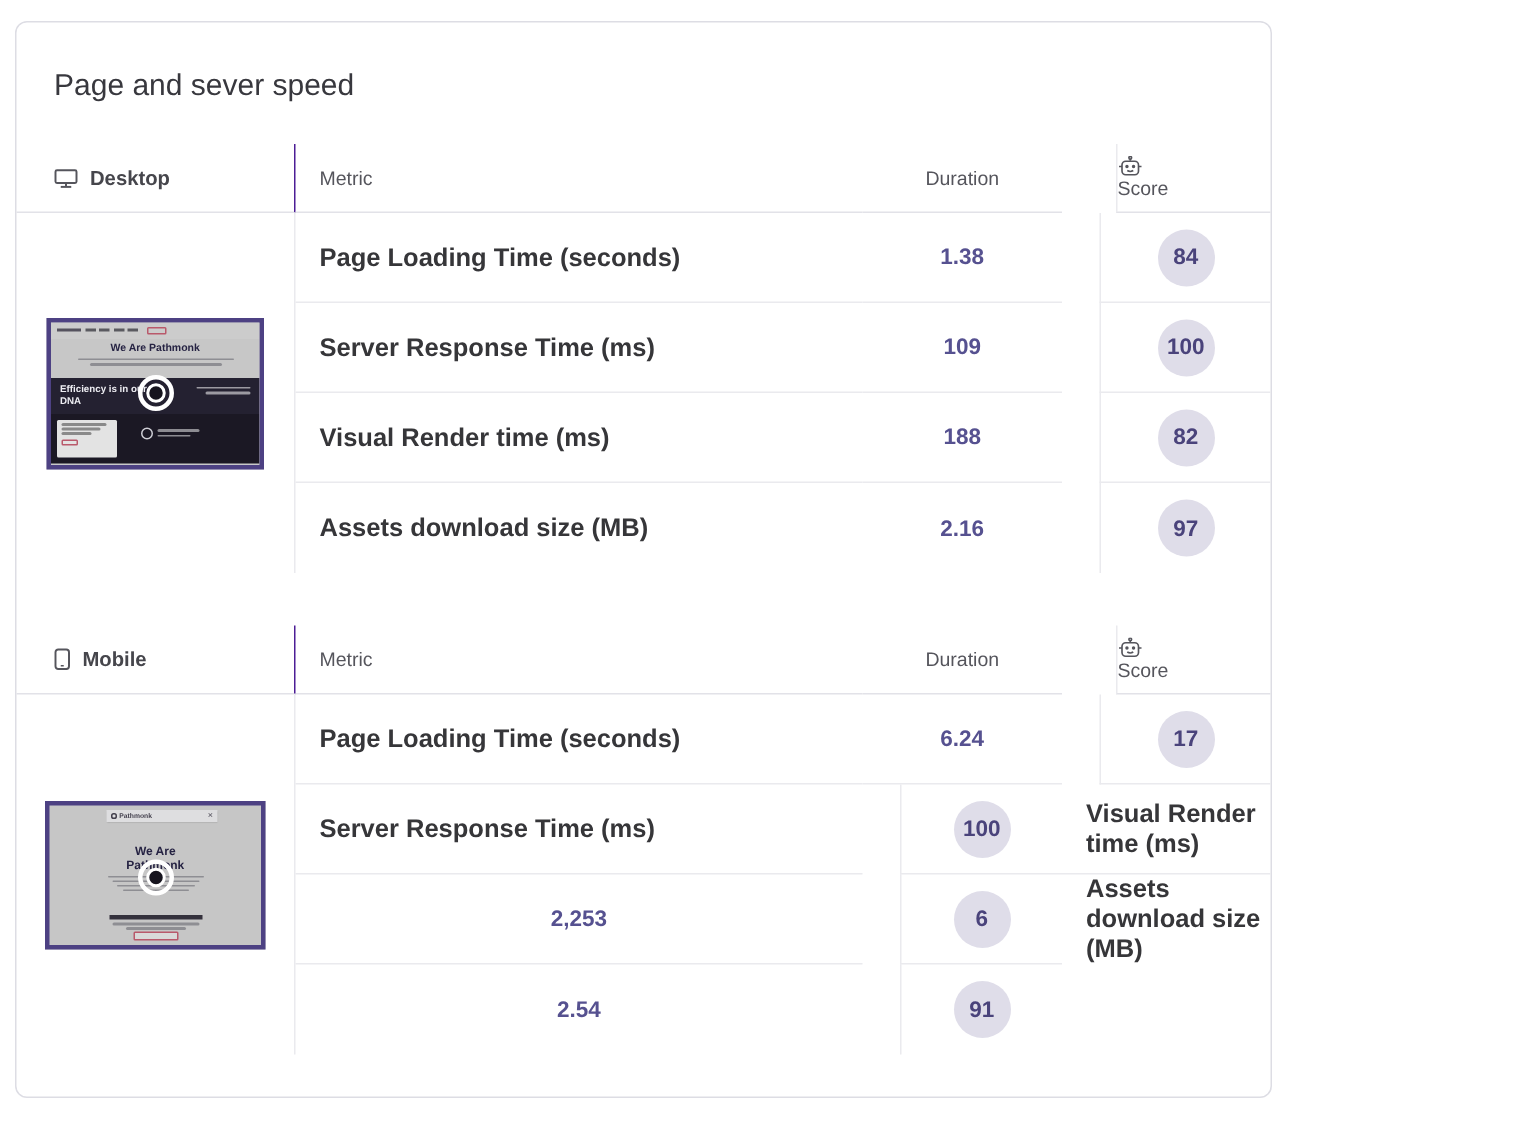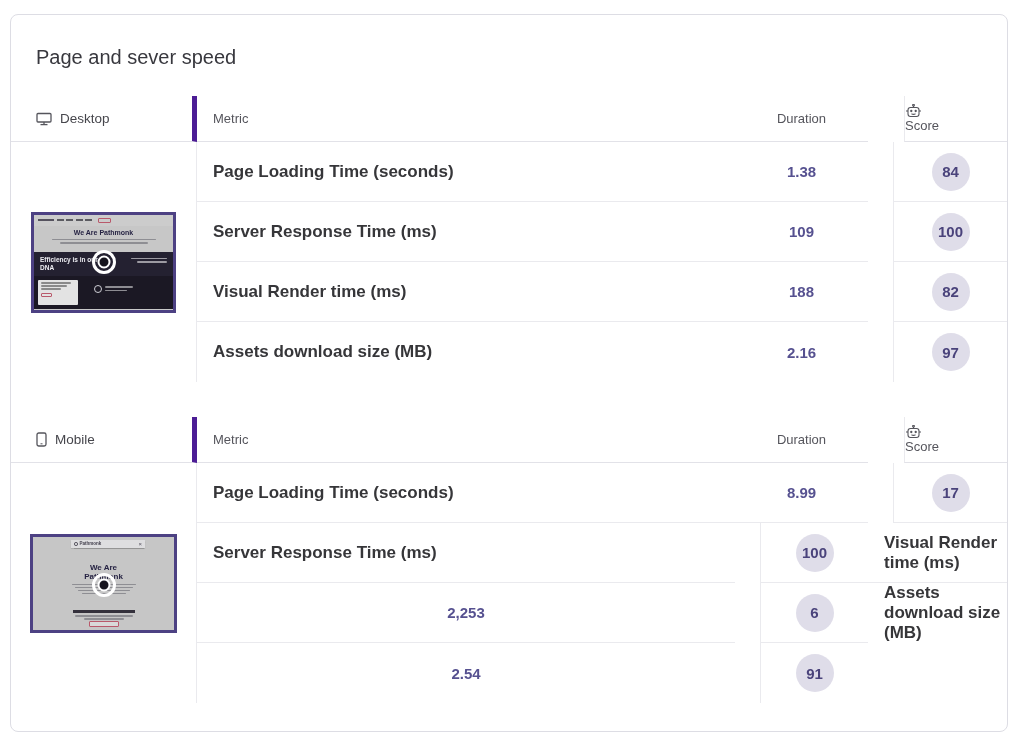--- a/index.html
+++ b/index.html
@@ -1,39 +1,39 @@
 <!DOCTYPE html>
 <html><head>
 <meta charset="utf-8">
 <style>
   * { margin: 0; padding: 0; box-sizing: border-box; }
   html, body { width: 1024px; height: 747px; background: #ffffff; overflow: hidden;
     font-family: "Liberation Sans", sans-serif; }
 
   .card {
-    position: absolute; left: 10px; top: 14px; width: 998px; height: 718px;
+    position: absolute; left: 10px; top: 14px; width: 838px; height: 718px;
     background: #fff; border: 1px solid #dddde4; border-radius: 8px;
   }
   .card-title {
     margin: 29px 25px 0 25px; font-size: 20px; line-height: 26px;
     color: #38383e; font-weight: 400;
   }
 
   .section {
     display: grid;
     grid-template-columns: 186px 1fr 133px 139px;
     grid-template-rows: 46px repeat(4, 60px);
     margin-top: 26px;
   }
   .section.mobile { margin-top: 35px; }
 
   .hcell { display: flex; align-items: center; border-bottom: 1px solid #e2e2e8;
     color: #55555c; font-size: 13px; }
-  .hcell.device { padding-left: 25px; gap: 8px; color: #46464c; font-weight: 400;
-    font-size: 13.5px; border-right: 5px solid #4c1d95; }
+  .hcell.device { padding-left: 25px; gap: 8px; color: #46464c; font-weight: 700;
+    font-size: 13.5px; border-right: 1px solid #4c1d95; }
   .hcell.metric-h { padding-left: 16px; }
   .hcell.duration-h { justify-content: center; }
   .hcell.score-h { flex-direction: column; justify-content: center; align-items: flex-start;
     gap: 1px; border-left: 1px solid #eaeaee; line-height: 1.1; margin-left: 36px; }
 
   .thumbcell { grid-column: 1; grid-row: 2 / span 4; border-right: 1px solid #eaeaee;
     display: flex; align-items: center; justify-content: center; }
 
   .cell { display: flex; align-items: center; border-bottom: 1px solid #eaeaee; }
   .cell.metric { padding-left: 16px; font-size: 17px; font-weight: 700; color: #363639; }
@@ -261,21 +261,21 @@
         <div class="mb-progress"></div>
         <div class="mb-sub">
           <span class="bar" style="width:58px;"></span>
           <span class="bar" style="width:40px;"></span>
         </div>
         <div class="mb-btn"></div>
       </div>
     </div>
 
     <div class="cell metric">Page Loading Time (seconds)</div>
-    <div class="cell duration">8.99</div>
+    <div class="cell duration">6.24</div>
     <div class="cell score">
         <span class="badge">17</span>
       </div>
 
     <div class="cell metric">Server Response Time (ms)</div>
     <div class="cell score">
         <span class="badge">100</span>
       </div>
 
     <div class="cell metric">Visual Render time (ms)</div>

